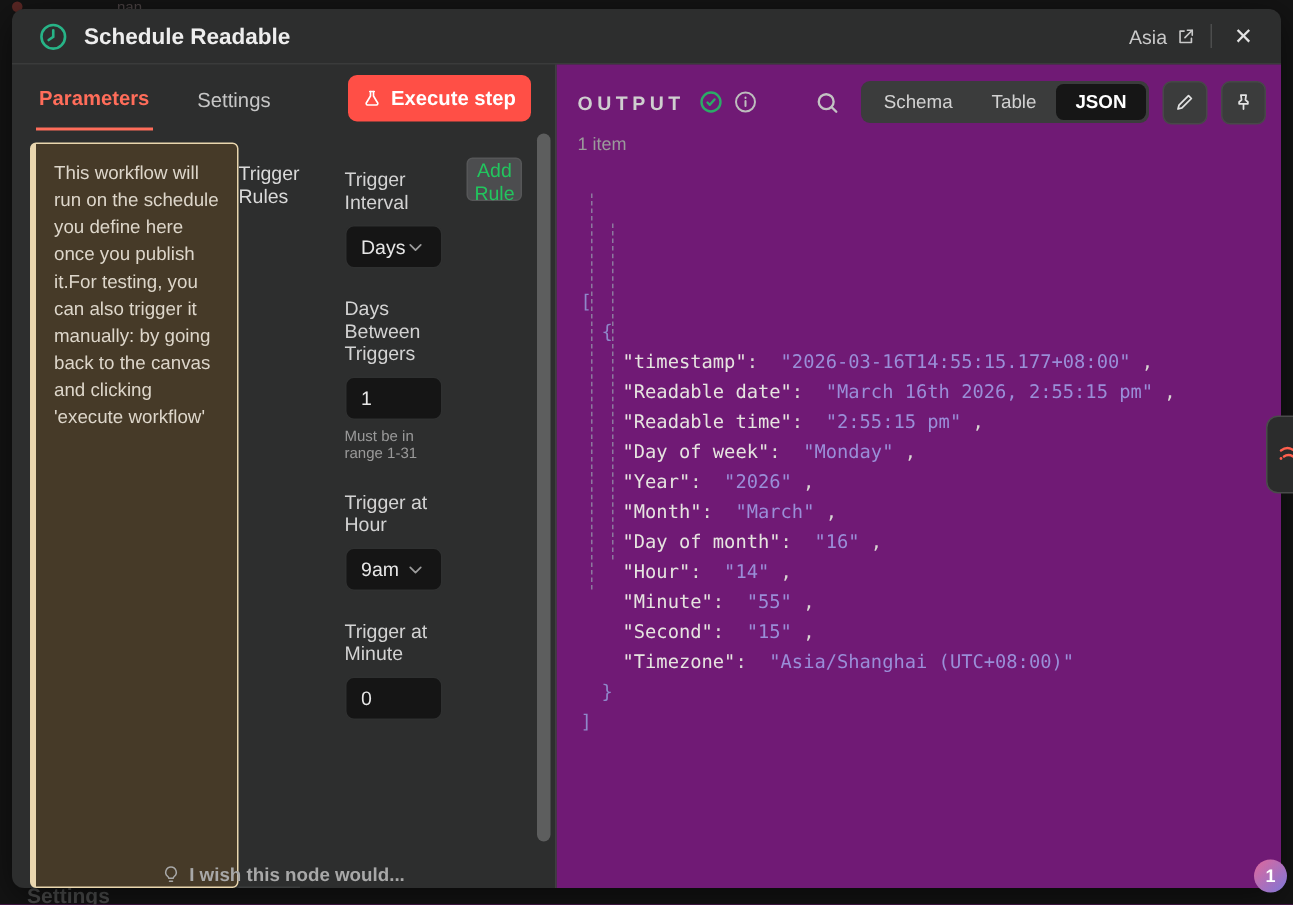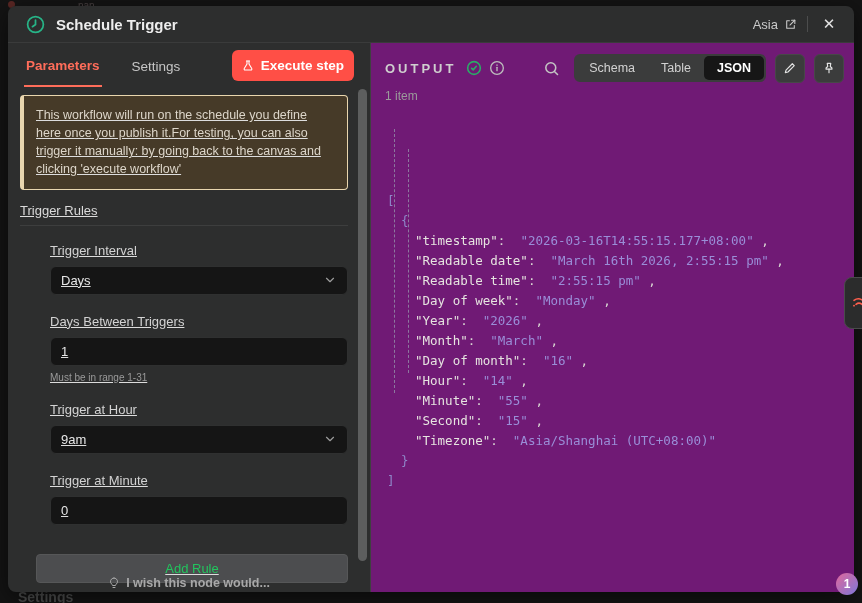--- a/index.html
+++ b/index.html
@@ -49,21 +49,21 @@
   .tabbar{height:44px;flex:0 0 44px;display:flex;align-items:center;padding:0 16px;}
   .tab{font-size:13.5px;padding:14px 2px 12px;cursor:pointer;}
   .tab.active{color:var(--primary);font-weight:700;border-bottom:2px solid var(--primary);}
   .tab.inactive{color:#c6c6c6;margin-left:28px;}
   .execute-btn{
     margin-left:auto;background:var(--execute);color:#fff;border:none;border-radius:6px;
     font-size:13.5px;font-weight:600;padding:8px 10px;display:flex;align-items:center;gap:7px;cursor:pointer;
     font-family:inherit;
   }
 
-  .params-area{flex:1;padding:8px 22px 0 12px;overflow:hidden;position:relative;display:flex;flex-direction:column;text-decoration:underline;}
+  .params-area{flex:1;padding:8px 22px 0 12px;overflow:hidden;position:relative;display:flex;flex-direction:row;}
   .notice-box{
     background:var(--notice-bg);border:1px solid var(--notice-border);border-left:4px solid var(--notice-border);
     border-radius:4px;padding:10px 12px;color:#ddd6ca;font-size:12.5px;line-height:1.45;
   }
   .section-title{margin-top:13px;font-size:13px;color:#dadada;padding-bottom:7px;border-bottom:1px solid #3d3e3e;}
   .fields{margin-left:30px;margin-top:17px;}
   .field{margin-bottom:19px;}
   .field-label{font-size:13px;color:#d3d3d3;margin-bottom:8px;}
   .control{
     width:100%;height:29px;background:#151515;border:1px solid #2f3030;border-radius:6px;
@@ -128,21 +128,21 @@
 
 <div class="dialog">
 
   <div class="dialog-header">
     <span class="clock-badge">
       <svg width="21" height="21" viewBox="0 0 24 24" fill="none" stroke="#27b487" stroke-width="2" stroke-linecap="round">
           <circle cx="12" cy="12" r="9"></circle>
           <path d="M12 7v5l-3.5 2.5"></path>
         </svg>
     </span>
-    <span class="dialog-title">Schedule Trigger</span>
+    <span class="dialog-title">Schedule Readable</span>
     <div class="header-right">
       <span class="docs-link">
         <span>Asia</span>
         <span>
           <svg width="13" height="13" viewBox="0 0 24 24" fill="none" stroke="#c9c9c9" stroke-width="2" stroke-linecap="round" stroke-linejoin="round">
               <path d="M14 4h6v6"></path>
               <path d="M20 4 11 13"></path>
               <path d="M10 5H5v14h14v-5"></path>
             </svg>
         </span>

